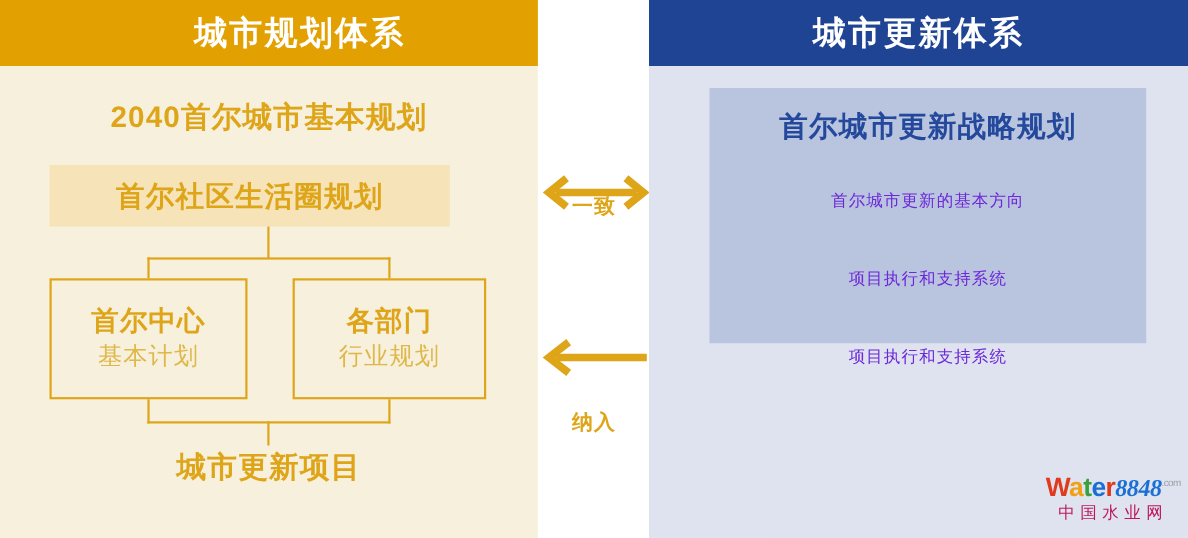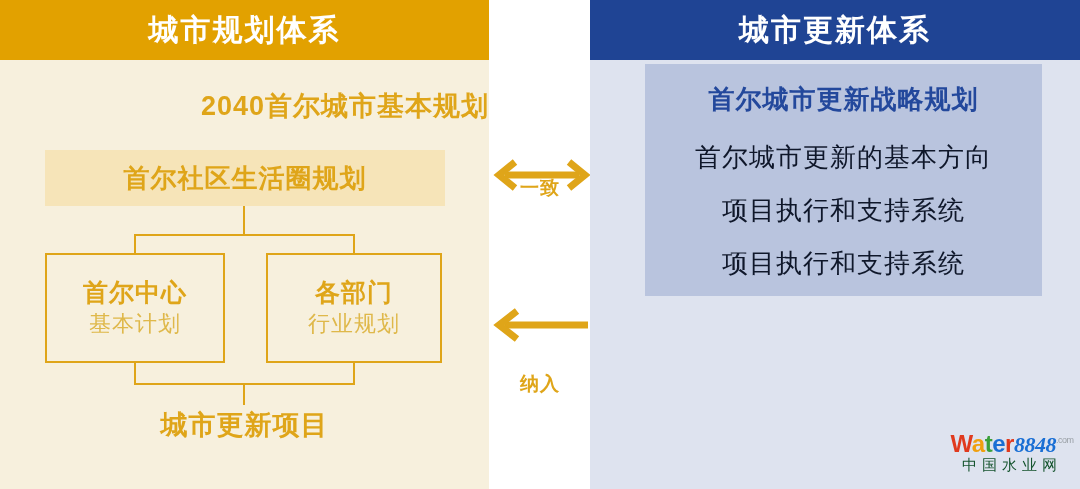--- a/index.html
+++ b/index.html
@@ -34,37 +34,38 @@
     width: 489px;
     height: 60px;
     background: #e2a100;
     color: #ffffff;
     font-size: 30px;
     font-weight: bold;
     letter-spacing: 2px;
     display: flex;
     align-items: center;
     justify-content: center;
+    padding-left: 28px;
   }
   .left-title {
     position: absolute;
     left: 0;
     top: 88px;
     width: 489px;
-    text-align: right;
+    text-align: center;
     color: #dfa519;
     font-size: 27px;
     font-weight: bold;
     letter-spacing: 1px;
   }
   .lifecircle-box {
     position: absolute;
     left: 45px;
     top: 150px;
-    width: 400px;
+    width: 364px;
     height: 56px;
     background: #f6e4b8;
     display: flex;
     align-items: center;
     justify-content: center;
     color: #dfa519;
     font-size: 26px;
     font-weight: bold;
     letter-spacing: 1px;
   }
@@ -156,44 +157,44 @@
     font-size: 30px;
     font-weight: bold;
     letter-spacing: 2px;
     display: flex;
     align-items: center;
     justify-content: center;
   }
   .strategy-box {
     position: absolute;
     left: 55px;
-    top: 64px;
+    top: 80px;
     width: 397px;
     height: 232px;
     background: #b9c4de;
     display: flex;
     flex-direction: column;
     align-items: center;
     justify-content: flex-start;
     padding-top: 18px;
     box-sizing: border-box;
   }
   .strategy-title {
     color: #23489c;
     font-size: 26px;
     font-weight: bold;
     letter-spacing: 1px;
     margin-bottom: 14px;
   }
   .strategy-line {
-    color: #0f172a;
-    font-size: 26px;
+    color: #6d28d9;
+    font-size: 15px;
     font-weight: normal;
     letter-spacing: 1px;
-    margin: 9px 0;
+    margin: 26px 0;
   }
   .right-bottom {
     position: absolute;
     left: 0;
     top: 405px;
     width: 490px;
     text-align: center;
     color: #23489c;
     font-size: 28px;
     font-weight: bold;
@@ -228,26 +229,25 @@
     font-size: 22px;
     font-weight: bold;
   }
   .wm-com {
     color: #9aa0a6;
     font-size: 9px;
     font-weight: normal;
     vertical-align: super;
   }
   .wm-cn {
-    color: #14532d;
+    color: #be185d;
     font-size: 15px;
     letter-spacing: 5px;
     margin-top: 3px;
     white-space: nowrap;
-    font-family: Liberation Mono, monospace;
   }
 </style>
 </head>
 <body>
 
 <div id="canvas">
 
   <div class="left-panel">
 
     <div class="left-header">城市规划体系</div>

